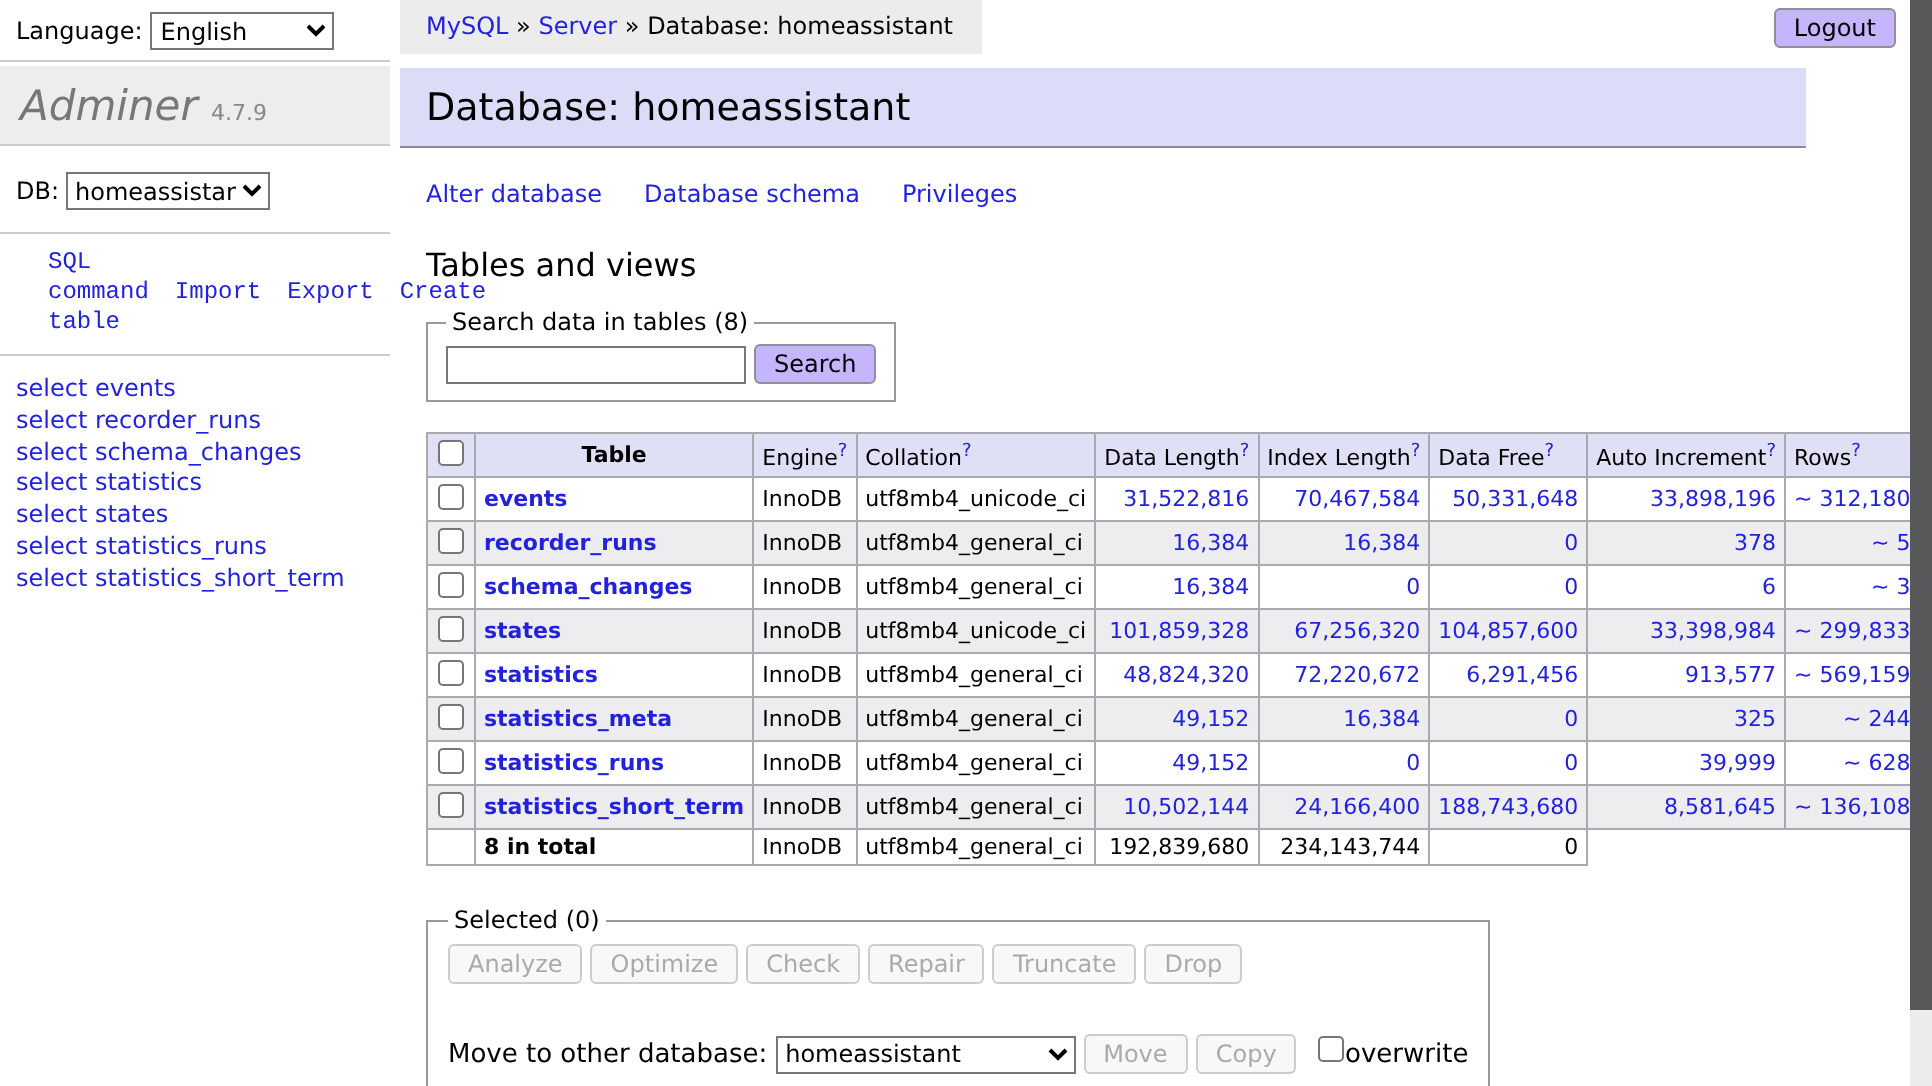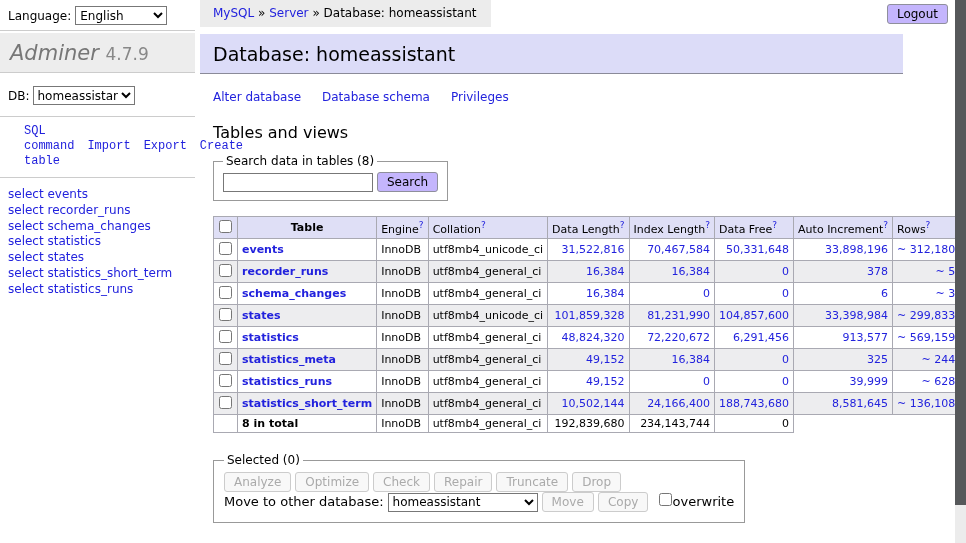--- a/index.html
+++ b/index.html
@@ -17,21 +17,21 @@
   
   .lang-bar { position:absolute; top:6px; left:8px; }
   .lang-bar select { width:92px; margin-left:4px; }
   .logout-btn { position:absolute; top:4px; right:18px; }
 
   
   #menu { position:absolute; top:0; left:0; width:195px; }
   #menu .top-hr { margin-top:30px; }
   .brand { background:#ededed; border-bottom:1px solid #ccc; margin:2px 0 0; padding:8px 0 7px 10px;
            font-size:21px; font-weight:normal; font-style:italic; color:#777; }
-  .brand .ver { font-size:17px; font-style:normal; color:#888; }
+  .brand .ver { font-size:11px; font-style:normal; color:#888; }
   .db-row { padding:13px 8px 11px; }
   .db-row select { width:102px; margin-left:3px; }
   .menu-actions { margin:7px 24px 8px; line-height:1.25;font-family:Liberation Mono, monospace; }
   .menu-actions a { margin-right:13px; }
   .table-links { list-style:none; margin:9px 0 0; padding:0 8px; }
   .table-links li { line-height:1.32; }
 
   
   #content { position:absolute; left:200px; top:0; width:703px; }
   .breadcrumb { display:inline-block; background:#ececec; padding:6px 14px 7px 13px; }
@@ -57,21 +57,21 @@
   .c-dl { width:68px; } .c-il { width:72px; } .c-df { width:63px; }
   .c-ai { width:77px; } .c-rows { width:58px; } .c-comment { width:55px; }
   tbody tr.even { background:#ededef; }
   tbody td.c-table a { font-weight:bold; }
   tr.total-row td { background:#fff; }
   tr.total-row .c-table { font-weight:bold; }
   input[type="checkbox"] { margin:1px; }
 
   .selected-fs { margin-top:20px; padding:5px 10px 10px; }
   .btn-row button { margin-right:4px; }
-  .move-row { margin-top:0; font-size:13px; }
+  .move-row { margin-top:25px; font-size:13px; }
   .move-row select { width:150px; margin:0 4px; }
   .move-row label { font-size:13px; margin-left:5px; }
 
   .scrollbar { position:absolute; top:0; right:0; width:11px; height:543px; background:#ececec; }
   .scrollbar .thumb { width:11px; height:505px; background:#56585a; }
 </style>
 </head>
 <body>
 
 <div class="lang-bar">
@@ -90,22 +90,22 @@
   <p class="menu-actions">
     <a>SQL command</a><a>Import</a><a>Export</a><a>Create table</a>
   </p>
   <hr>
   <ul class="table-links">
       <li><a>select events</a></li>
       <li><a>select recorder_runs</a></li>
       <li><a>select schema_changes</a></li>
       <li><a>select statistics</a></li>
       <li><a>select states</a></li>
+      <li><a>select statistics_runs</a></li>
       <li><a>select statistics_short_term</a></li>
-      <li><a>select statistics_runs</a></li>
     </ul>
 </div>
 
 <div id="content">
   <div class="breadcrumb">
     <a>MySQL</a>
     <span>»</span>
     <a>Server</a>
     <span>»</span>
     <span>Database: homeassistant</span>
@@ -177,21 +177,21 @@
           <td class="c-ai num"><a>6</a></td>
           <td class="c-rows num"><a>~ 3</a></td>
           <td class="c-comment"></td>
         </tr>
         <tr class="even">
           <td class="c-check"><input type="checkbox" style=""></td>
           <td class="c-table"><a>states</a></td>
           <td class="c-engine">InnoDB</td>
           <td class="c-coll">utf8mb4_unicode_ci</td>
           <td class="c-dl num"><a>101,859,328</a></td>
-          <td class="c-il num"><a>81,231,990</a></td>
+          <td class="c-il num"><a>67,256,320</a></td>
           <td class="c-df num"><a>104,857,600</a></td>
           <td class="c-ai num"><a>33,398,984</a></td>
           <td class="c-rows num"><a>~ 299,833</a></td>
           <td class="c-comment"></td>
         </tr>
         <tr class="odd">
           <td class="c-check"><input type="checkbox" style=""></td>
           <td class="c-table"><a>statistics</a></td>
           <td class="c-engine">InnoDB</td>
           <td class="c-coll">utf8mb4_general_ci</td>

